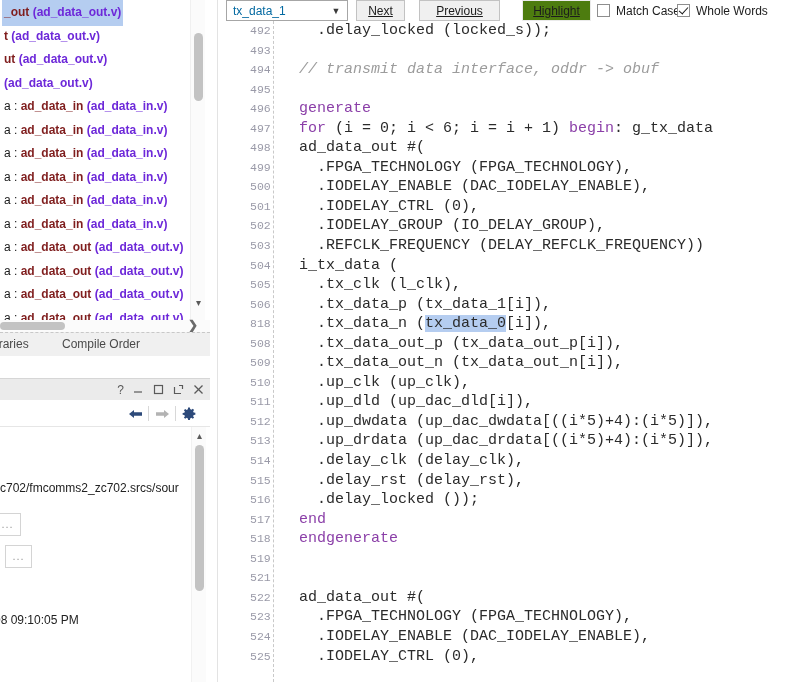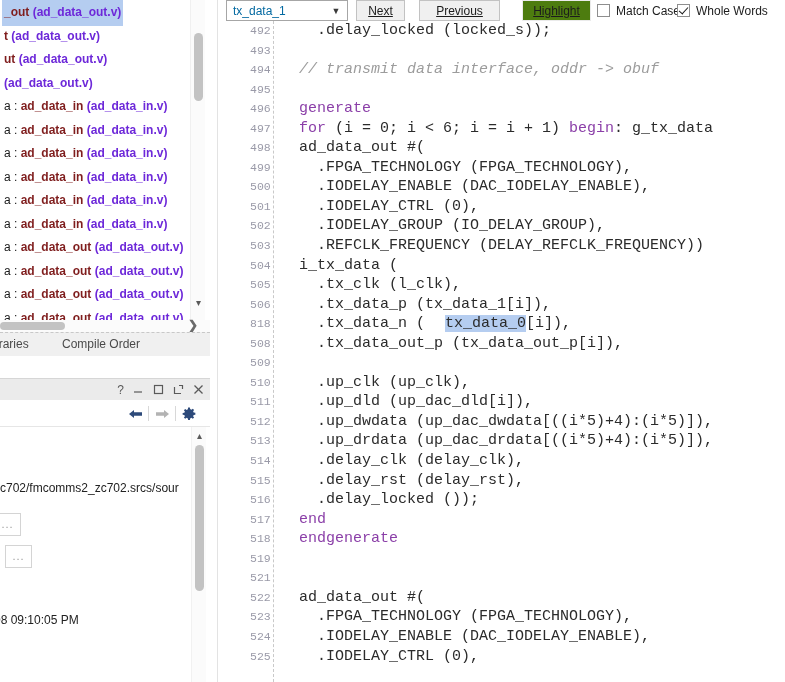--- a/index.html
+++ b/index.html
@@ -367,21 +367,21 @@
     padding-left: 31px;
   }
   .code-text {
     position: absolute;
     left: 62px;
     font-size: 15px;
     color: #2b2b2b;
   }
   .kw { color: #8b3fa8; }
   .cm { color: #9c9c9c; font-style: italic; }
-  .sel { background: #b5cdf0; margin-left: 20px; }
+  .sel { background: #b5cdf0; }
 </style>
 </head>
 <body>
 
 <div id="root">
 
   <div id="left-col">
 
     <div id="tree-panel">
       <div id="tree-list">
@@ -535,21 +535,21 @@
           <div class="code-row"><span class="ln">499</span><span class="code-text"><span>    .FPGA_TECHNOLOGY (FPGA_TECHNOLOGY),</span></span></div>
           <div class="code-row"><span class="ln">500</span><span class="code-text"><span>    .IODELAY_ENABLE (DAC_IODELAY_ENABLE),</span></span></div>
           <div class="code-row"><span class="ln">501</span><span class="code-text"><span>    .IODELAY_CTRL (0),</span></span></div>
           <div class="code-row"><span class="ln">502</span><span class="code-text"><span>    .IODELAY_GROUP (IO_DELAY_GROUP),</span></span></div>
           <div class="code-row"><span class="ln">503</span><span class="code-text"><span>    .REFCLK_FREQUENCY (DELAY_REFCLK_FREQUENCY))</span></span></div>
           <div class="code-row"><span class="ln">504</span><span class="code-text"><span>  i_tx_data (</span></span></div>
           <div class="code-row"><span class="ln">505</span><span class="code-text"><span>    .tx_clk (l_clk),</span></span></div>
           <div class="code-row"><span class="ln">506</span><span class="code-text"><span>    .tx_data_p (tx_data_1[i]),</span></span></div>
           <div class="code-row"><span class="ln">818</span><span class="code-text"><span>    .tx_data_n (</span><span class="sel">tx_data_0</span><span>[i]),</span></span></div>
           <div class="code-row"><span class="ln">508</span><span class="code-text"><span>    .tx_data_out_p (tx_data_out_p[i]),</span></span></div>
-          <div class="code-row"><span class="ln">509</span></div>
+          <div class="code-row"><span class="ln">509</span><span class="code-text"><span>    .tx_data_out_n (tx_data_out_n[i]),</span></span></div>
           <div class="code-row"><span class="ln">510</span><span class="code-text"><span>    .up_clk (up_clk),</span></span></div>
           <div class="code-row"><span class="ln">511</span><span class="code-text"><span>    .up_dld (up_dac_dld[i]),</span></span></div>
           <div class="code-row"><span class="ln">512</span><span class="code-text"><span>    .up_dwdata (up_dac_dwdata[((i*5)+4):(i*5)]),</span></span></div>
           <div class="code-row"><span class="ln">513</span><span class="code-text"><span>    .up_drdata (up_dac_drdata[((i*5)+4):(i*5)]),</span></span></div>
           <div class="code-row"><span class="ln">514</span><span class="code-text"><span>    .delay_clk (delay_clk),</span></span></div>
           <div class="code-row"><span class="ln">515</span><span class="code-text"><span>    .delay_rst (delay_rst),</span></span></div>
           <div class="code-row"><span class="ln">516</span><span class="code-text"><span>    .delay_locked ());</span></span></div>
           <div class="code-row"><span class="ln">517</span><span class="code-text"><span class="kw">  end</span></span></div>
           <div class="code-row"><span class="ln">518</span><span class="code-text"><span class="kw">  endgenerate</span></span></div>
           <div class="code-row"><span class="ln">519</span><span class="code-text"><span></span></span></div>

